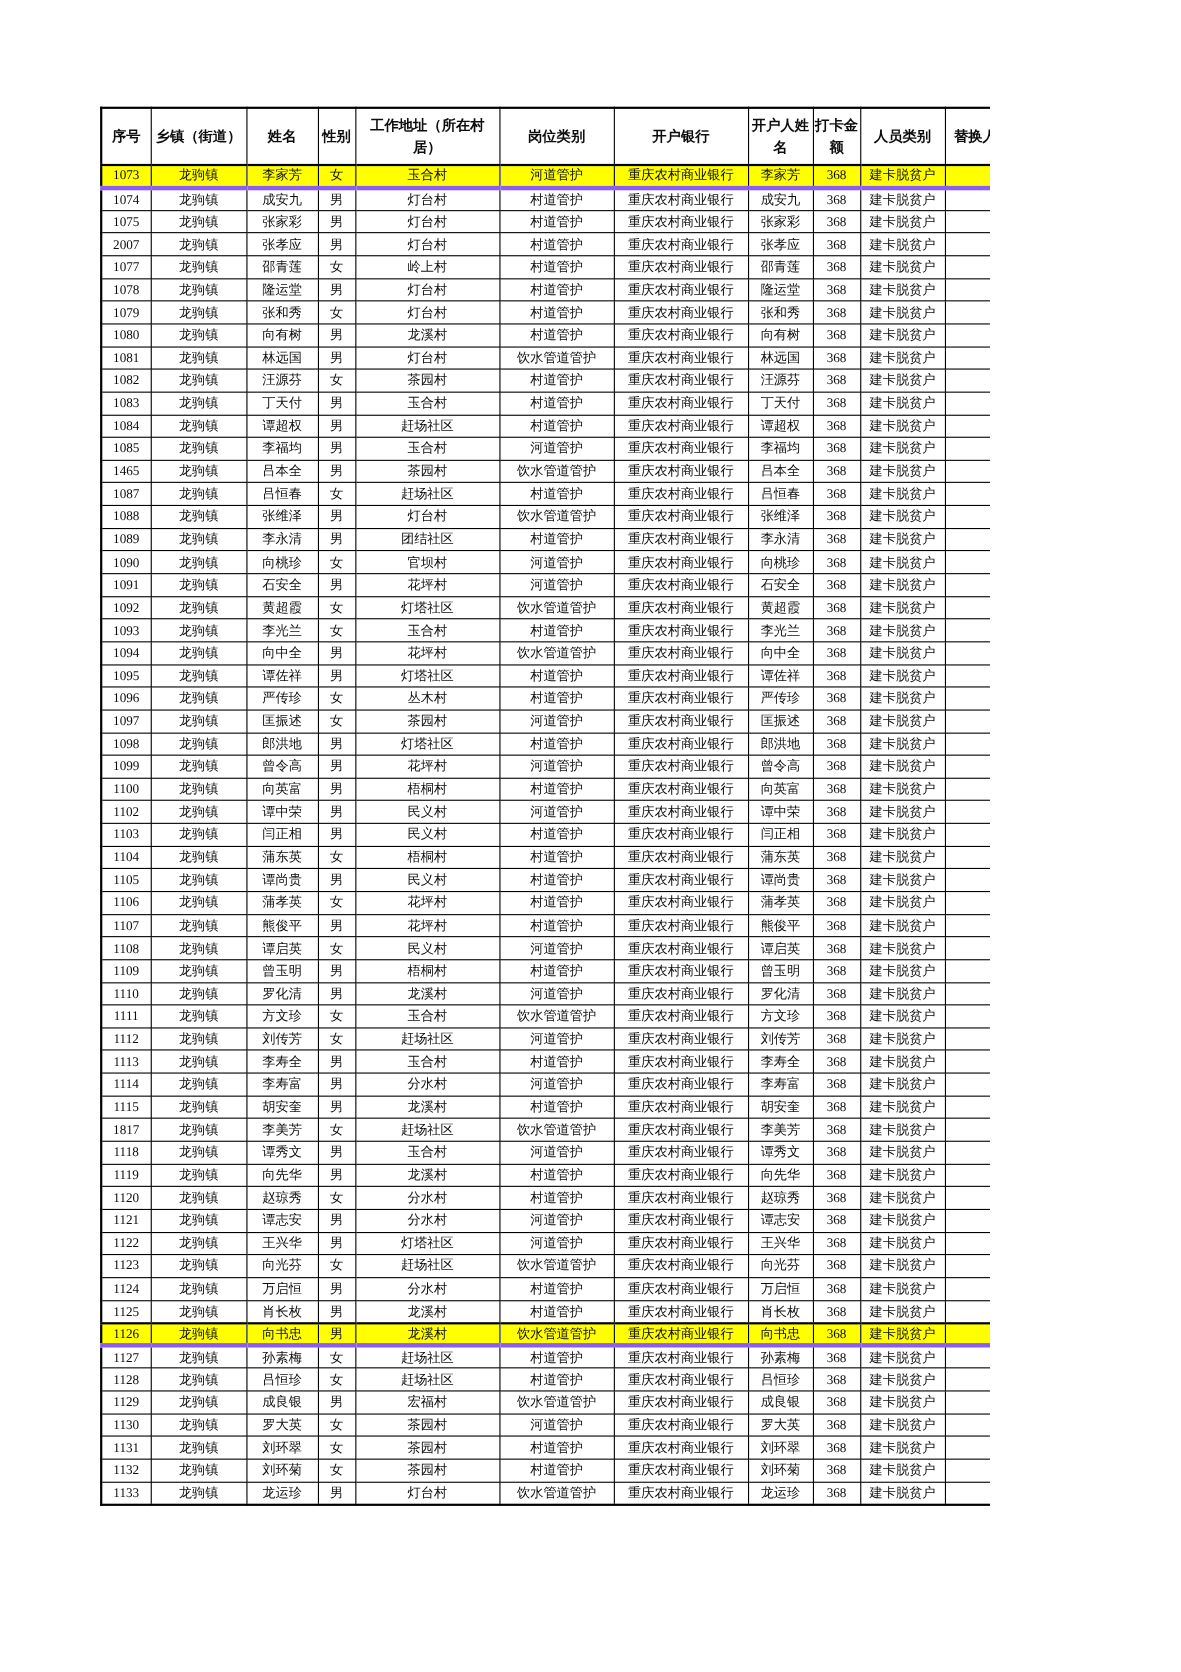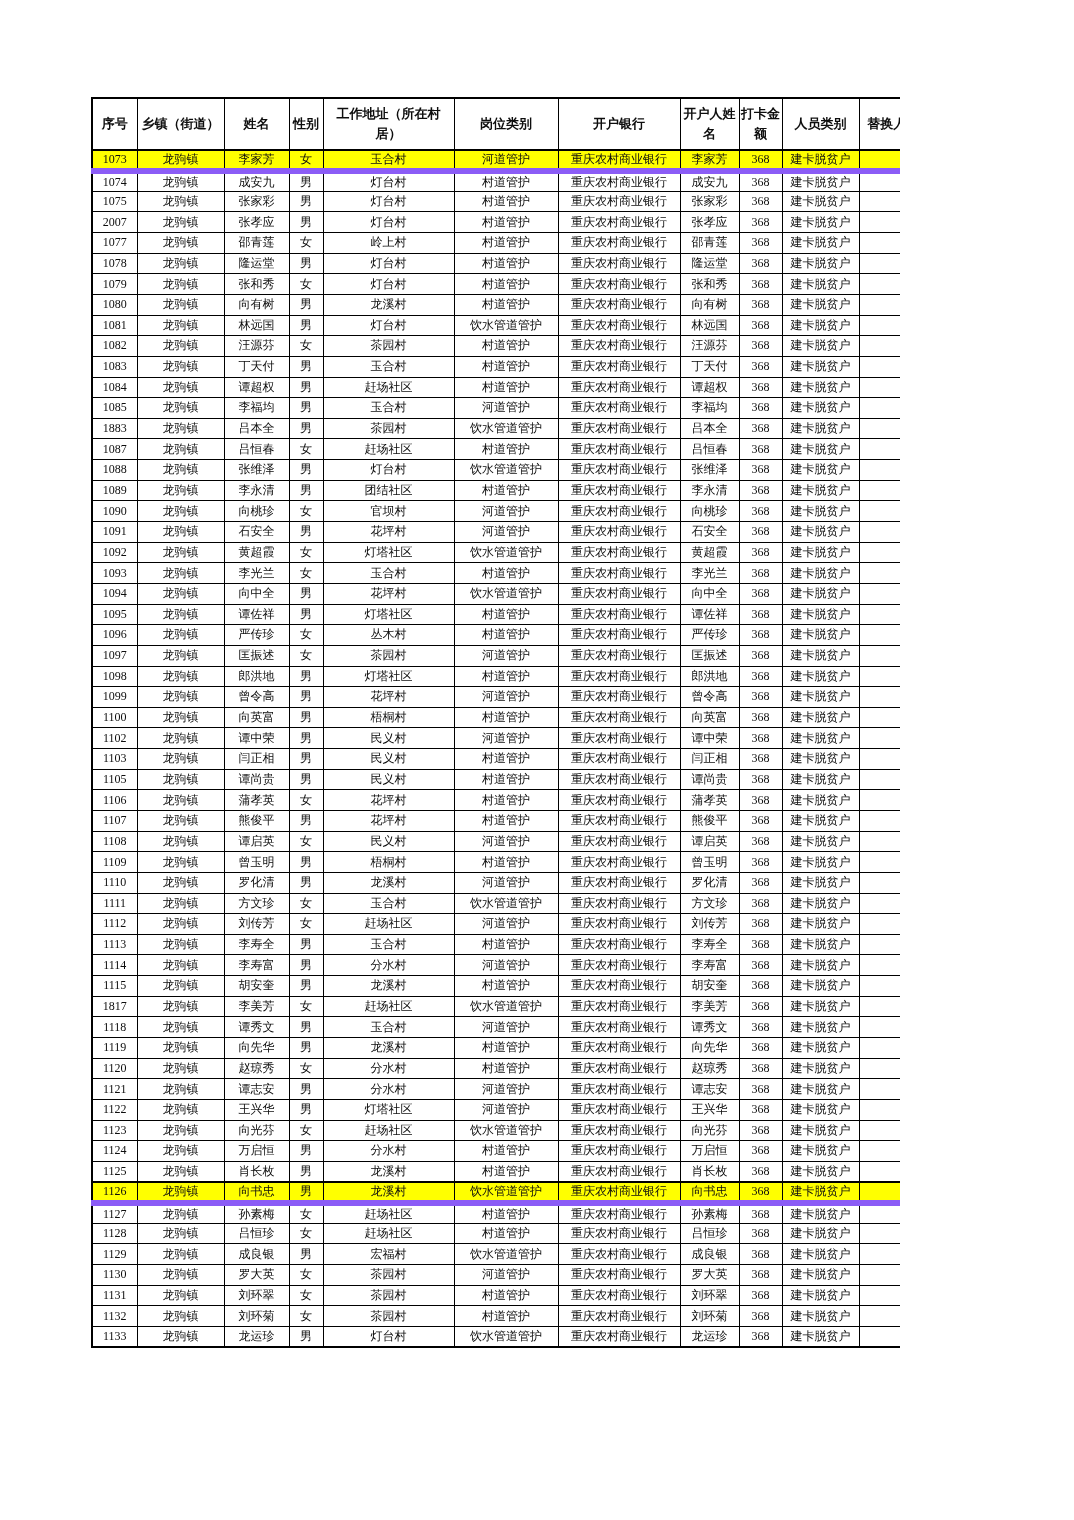--- a/index.html
+++ b/index.html
@@ -49,21 +49,21 @@
     height: 20.65px;
   }
   table.roster tbody td {
     font-size: 12px;
     line-height: 1.1;
     white-space: nowrap;
   }
   table.roster tbody tr.hl td {
     background: var(--hl-color, #FFFF00);
     border-top: 2px solid #000000;
-    border-bottom: 6px solid #8b5cf6;
+    border-bottom: 4px solid #8b5cf6;
     text-align: center;
   }
 </style>
 </head>
 <body>
 
 <div class="page">
   <table class="roster">
     <colgroup>
         <col style="width: 45px;">
@@ -257,21 +257,21 @@
           <td>男</td>
           <td>玉合村</td>
           <td>河道管护</td>
           <td>重庆农村商业银行</td>
           <td>李福均</td>
           <td>368</td>
           <td>建卡脱贫户</td>
           <td></td>
         </tr>
         <tr>
-          <td>1883</td>
+          <td>1465</td>
           <td>龙驹镇</td>
           <td>吕本全</td>
           <td>男</td>
           <td>茶园村</td>
           <td>饮水管道管护</td>
           <td>重庆农村商业银行</td>
           <td>吕本全</td>
           <td>368</td>
           <td>建卡脱贫户</td>
           <td></td>
@@ -473,20 +473,33 @@
         </tr>
         <tr>
           <td>1103</td>
           <td>龙驹镇</td>
           <td>闫正相</td>
           <td>男</td>
           <td>民义村</td>
           <td>村道管护</td>
           <td>重庆农村商业银行</td>
           <td>闫正相</td>
+          <td>368</td>
+          <td>建卡脱贫户</td>
+          <td></td>
+        </tr>
+        <tr>
+          <td>1104</td>
+          <td>龙驹镇</td>
+          <td>蒲东英</td>
+          <td>女</td>
+          <td>梧桐村</td>
+          <td>村道管护</td>
+          <td>重庆农村商业银行</td>
+          <td>蒲东英</td>
           <td>368</td>
           <td>建卡脱贫户</td>
           <td></td>
         </tr>
         <tr>
           <td>1105</td>
           <td>龙驹镇</td>
           <td>谭尚贵</td>
           <td>男</td>
           <td>民义村</td>

